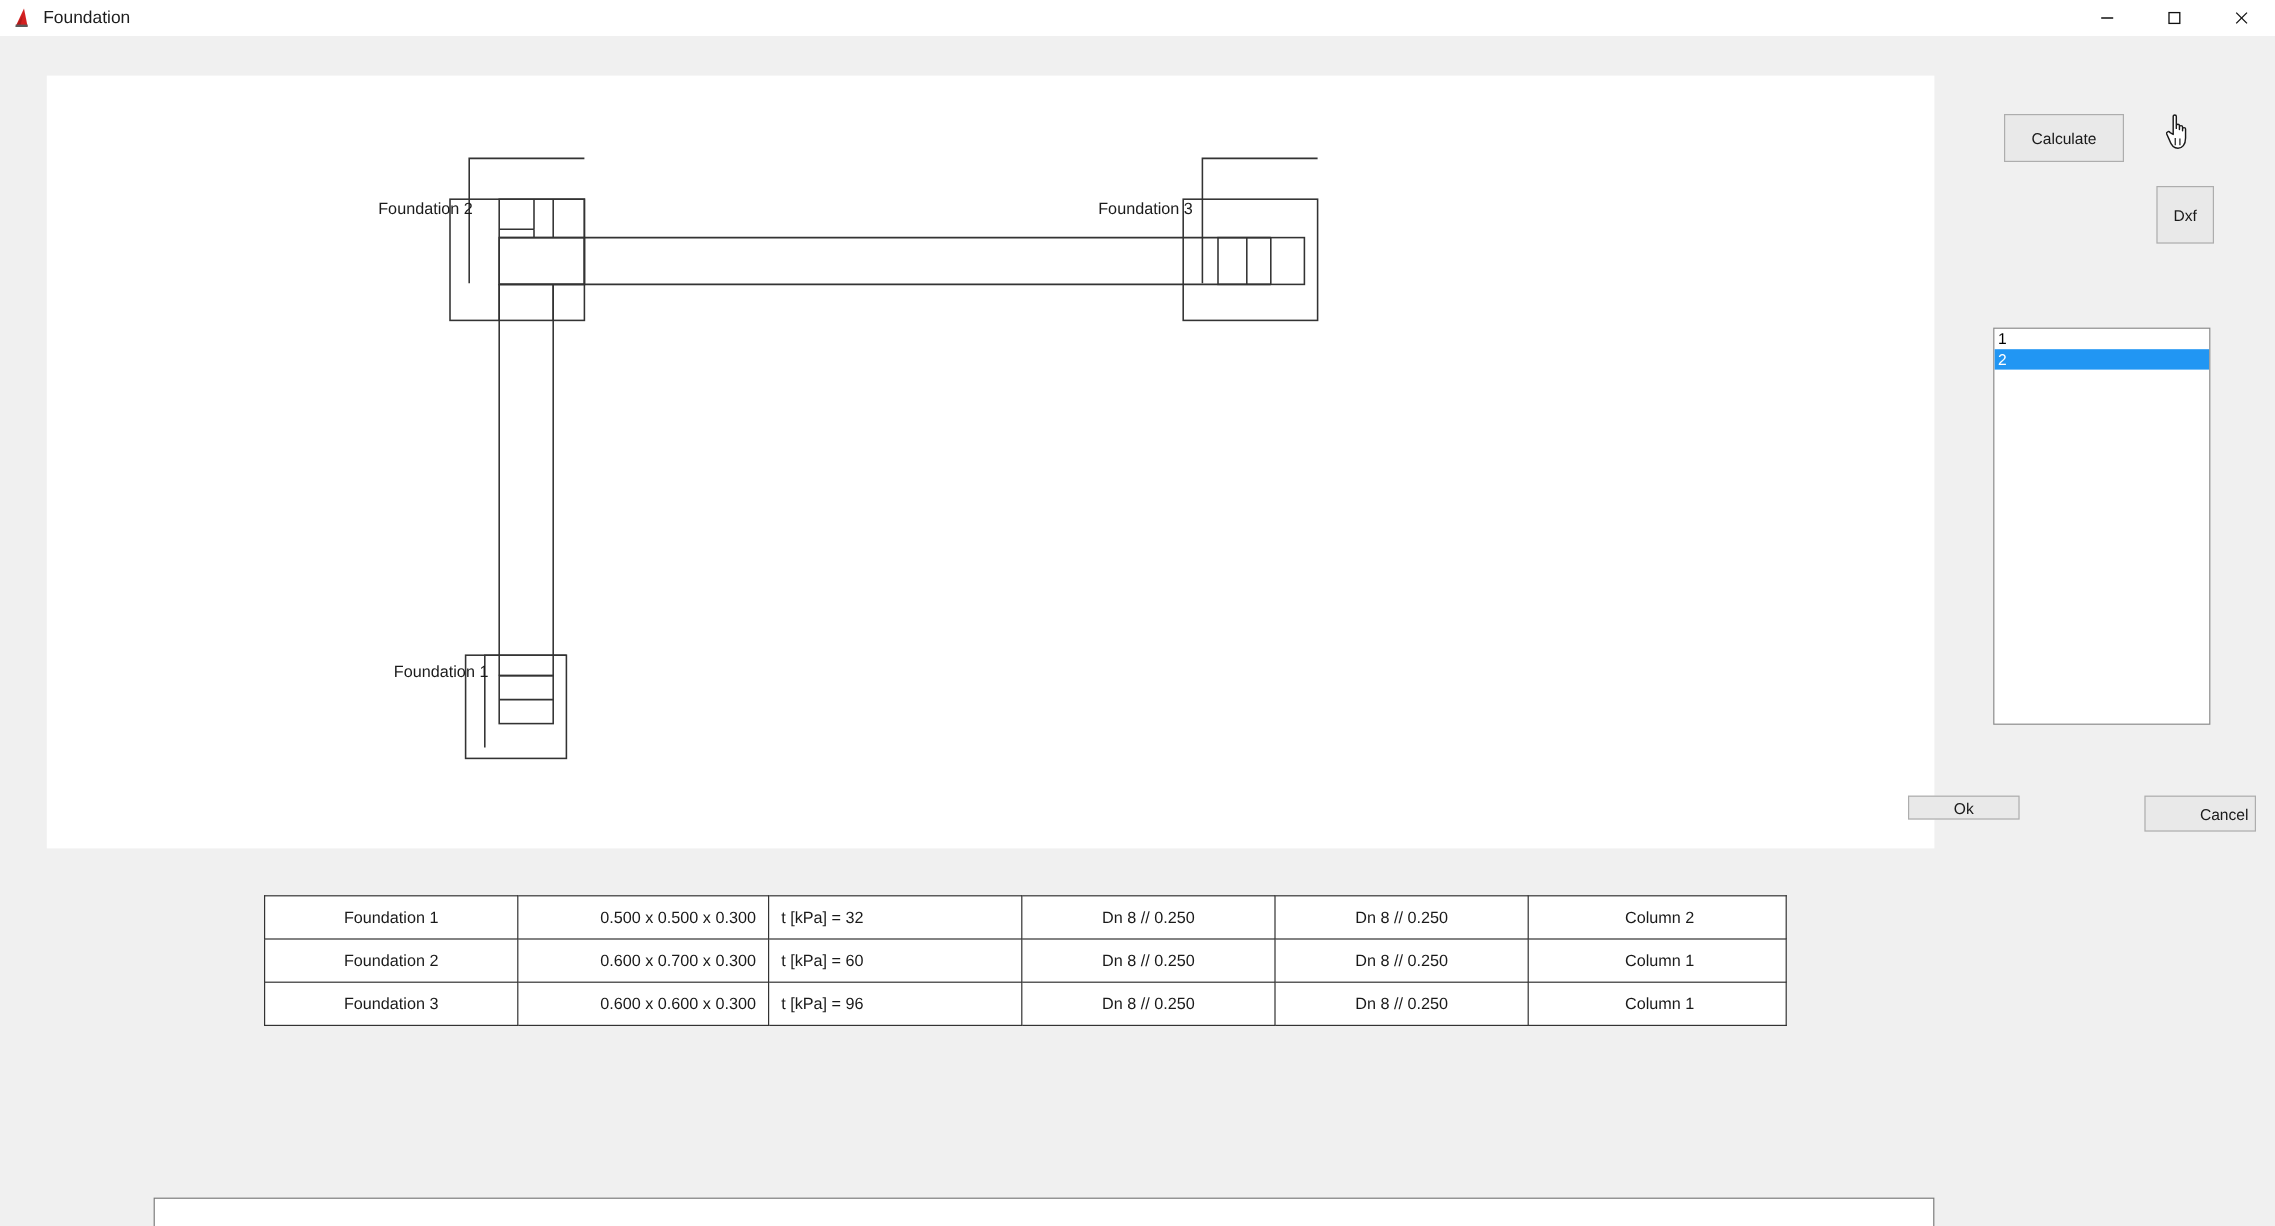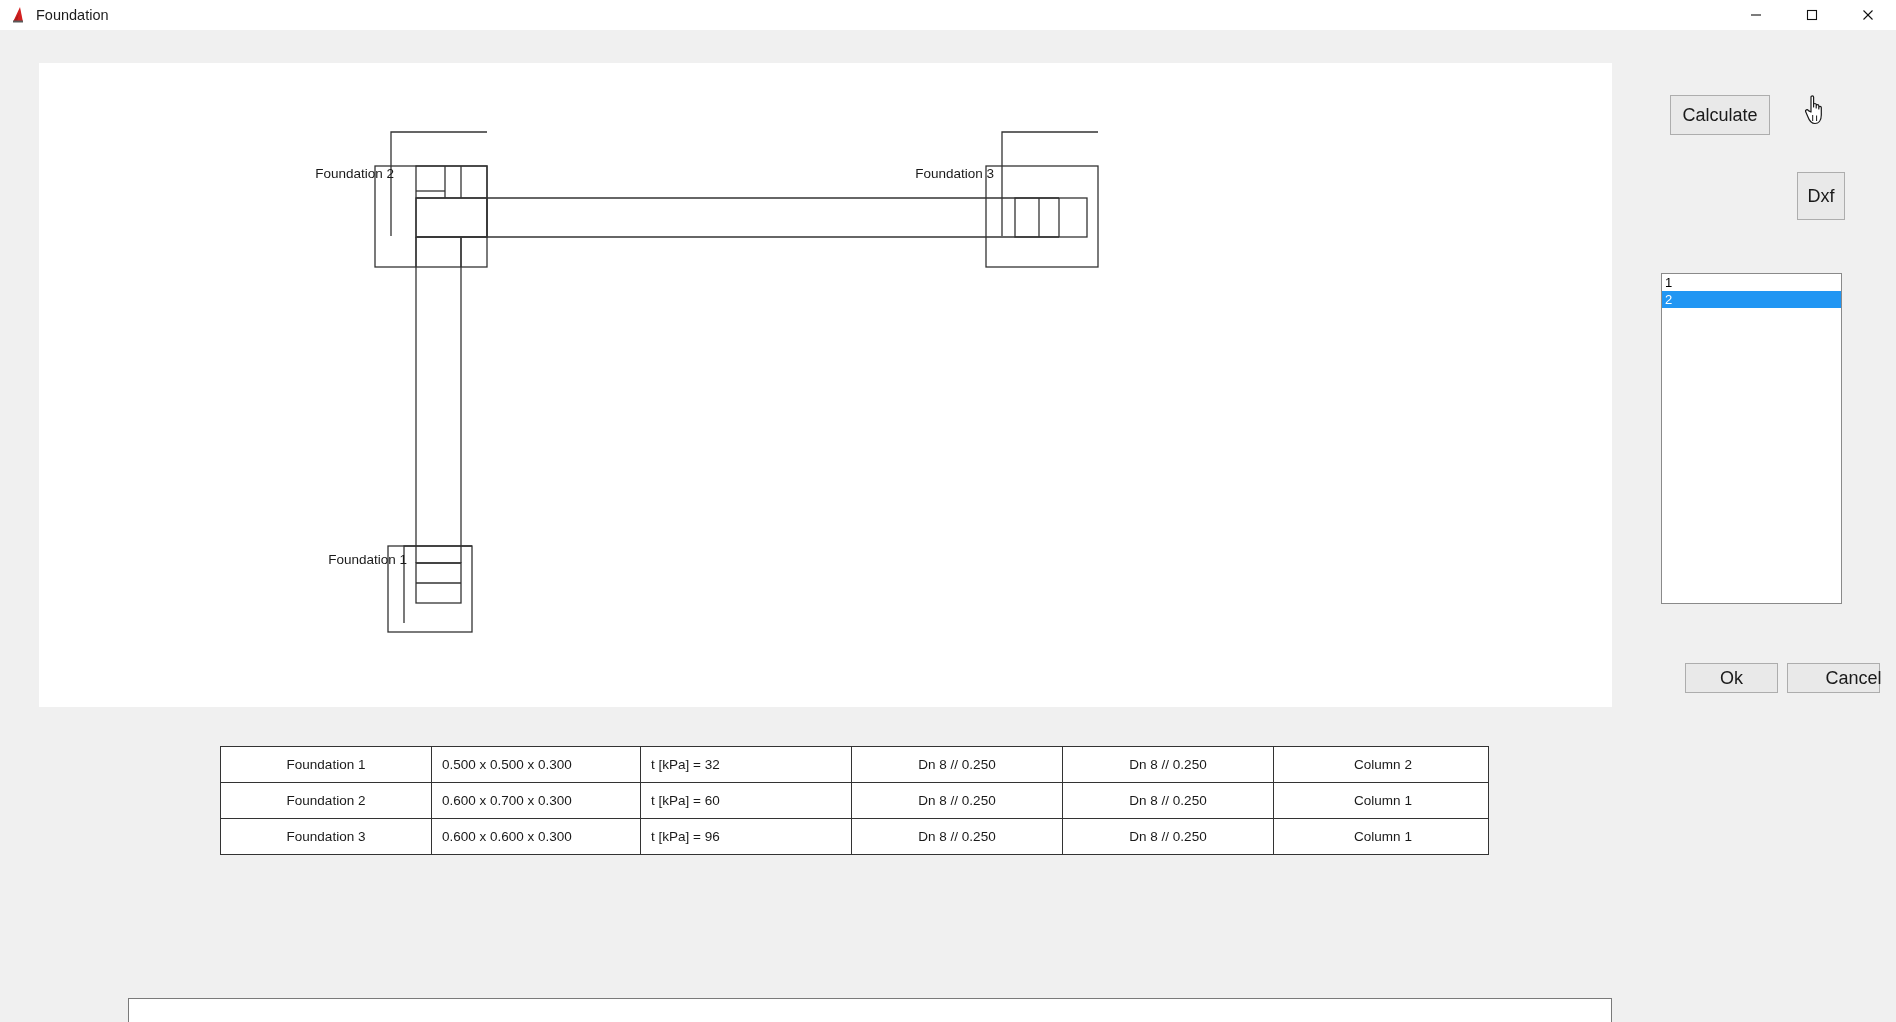--- a/index.html
+++ b/index.html
@@ -75,44 +75,44 @@
     font-size: 13.5px;
     color: #1a1a1a;
   }
   #results-table td {
     border: 1px solid #333333;
     height: 35px;
     padding: 0 10px;
     white-space: nowrap;
   }
   #results-table td.c-name  { width: 190px; text-align: center; }
-  #results-table td.c-dim   { width: 188px; text-align: left; }
+  #results-table td.c-dim   { width: 188px; text-align: right; }
   #results-table td.c-t     { width: 190px; }
   #results-table td.c-r1    { width: 190px; text-align: center; }
   #results-table td.c-r2    { width: 190px; text-align: center; }
   #results-table td.c-col   { width: 190px; text-align: center; padding-left: 14px; }
 
   
   .btn {
     position: absolute;
     background: #e9e9e9;
     border: 1px solid #adadad;
     color: #1a1a1a;
-    font-size: 18px;
+    font-size: 13px;
     font-family: "Liberation Sans", sans-serif;
     display: flex;
     align-items: center;
     justify-content: center;
     box-sizing: border-box;
     cursor: default;
   }
 
   #btn-calculate { left: 1670px; top: 65px;  width: 100px; height: 40px; }
-  #btn-dxf       { left: 1797px; top: 142px; width: 48px;  height: 48px; }
-  #btn-ok        { left: 1685px; top: 633px; width: 93px;  height: 30px; }
+  #btn-dxf       { left: 1797px; top: 125px; width: 48px;  height: 48px; }
+  #btn-ok        { left: 1590px; top: 633px; width: 93px;  height: 20px; }
   #btn-cancel    { left: 1787px; top: 633px; width: 93px;  height: 30px; padding-left: 40px; }
 
   #hand-cursor {
     position: absolute;
     left: 1800px; top: 62px;
     width: 30px; height: 36px;
   }
 
   
   #listbox {

